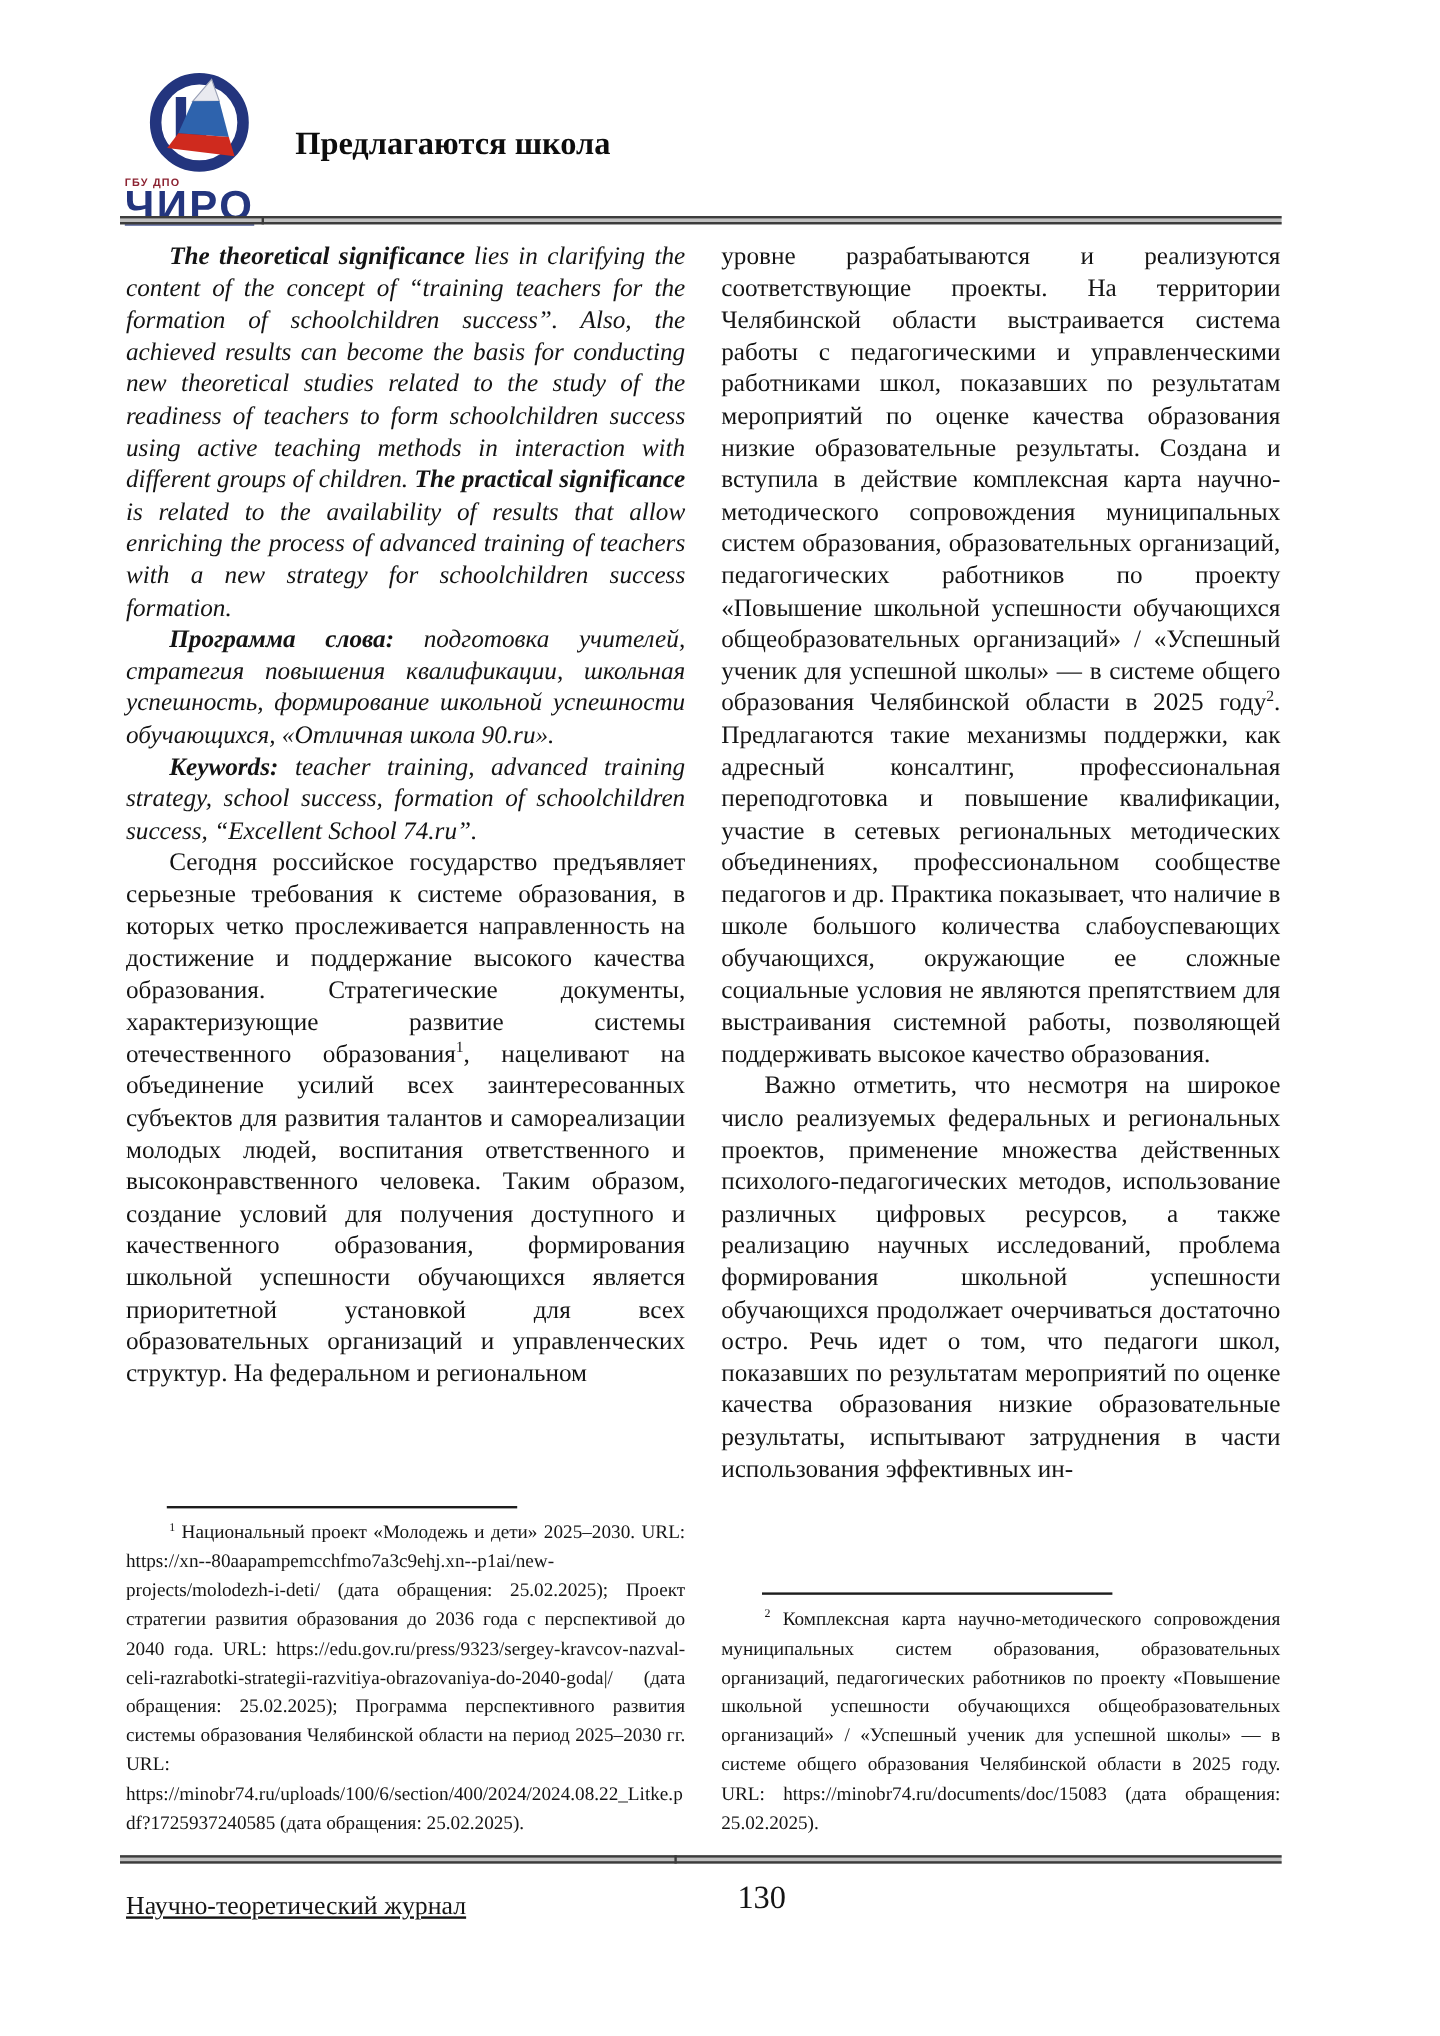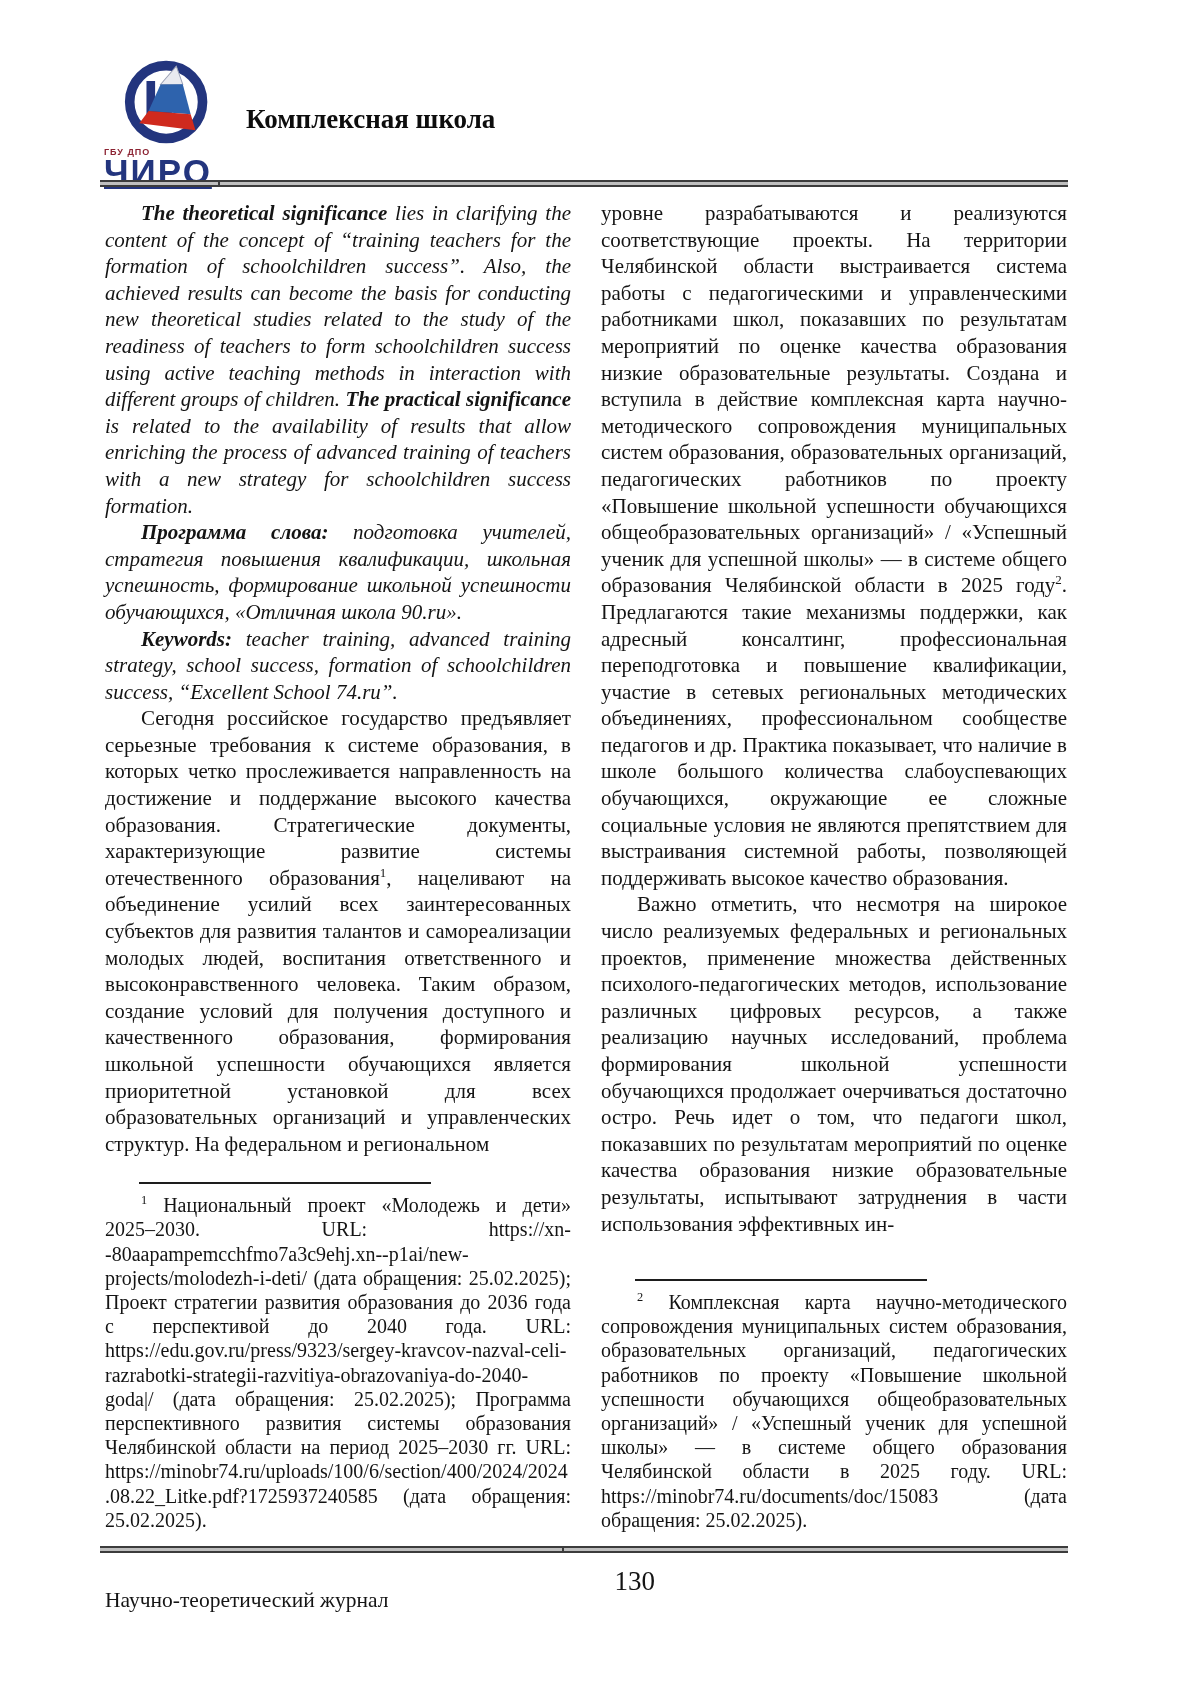--- a/index.html
+++ b/index.html
@@ -49,27 +49,27 @@
   .indent { text-indent:36px; }
   .abstract { font-style:italic; }
   .bold { font-weight:700; }
   .heading { font-weight:700; text-indent:36px; margin-top:30px; text-align:left; }
   sup.fn-ref { font-size:0.62em; vertical-align:super; line-height:0; }
 
   
   .footnote { margin-top:auto; }
   .fn-rule { width:292px; margin:0 0 9px 34px; border-top:2px solid #1d1d1d; }
   .footnote p {
-    font-size:20px; line-height:24.2px;
+    font-size:16px; line-height:24.2px;
     text-indent:36px; overflow-wrap:anywhere;
   }
 
   
   .footer { position:absolute; top:1556px; left:105px; width:963px; display:flex; }
-  .footer-left  { width:400px; margin-top:32px; font-size:21.5px; text-align:left; }
+  .footer-left  { width:400px; margin-top:20px; font-size:21.5px; text-align:left;text-decoration:underline; }
   .footer-page  { width:150px; margin-top:10px; font-size:27px; text-align:right; }
   .footer-right { flex:1; font-size:21.5px; line-height:33px; text-align:right; }
 </style>
 </head>
 <body>
 
 <div class="page">
 
   <div class="header-row">
     <div class="logo">
@@ -78,21 +78,21 @@
         <path d="M40 26 L40 60 L62 60" fill="none" stroke="#23357e" stroke-width="9"></path>
         <g transform="rotate(7 60 48)">
           <polygon points="62,10 71,28 48,31" fill="#e9eaf0" stroke="#9aa0b5" stroke-width="1"></polygon>
           <polygon points="48,31 71,28 83,58 39,60" fill="#2e63ad"></polygon>
           <polygon points="39,60 83,58 90,74 31,74" fill="#cf2a1e"></polygon>
         </g>
       </svg>
       <div class="logo-small">ГБУ ДПО</div>
       <div class="logo-name">ЧИРО</div>
     </div>
-    <div class="journal-title">Комплексная школа</div>
+    <div class="journal-title">Предлагаются школа</div>
   </div>
 
   <div class="rule rule-header">
     <div class="rule-tick" style="left:118px"></div>
   </div>
 
   <div class="columns">
 
     <div class="col">
       <p class="abstract indent" lang="en"><span class="bold">The theoretical significance</span><span> lies in clarifying the content of the concept of “training teachers for the formation of schoolchildren success”. Also, the achieved results can become the basis for conducting new theoretical studies related to the study of the readiness of teachers to form schoolchildren success using active teaching methods in interaction with different groups of children. </span><span class="bold">The practical significance</span><span> is related to the availability of results that allow enriching the process of advanced training of teachers with a new strategy for schoolchildren success formation.</span></p>

